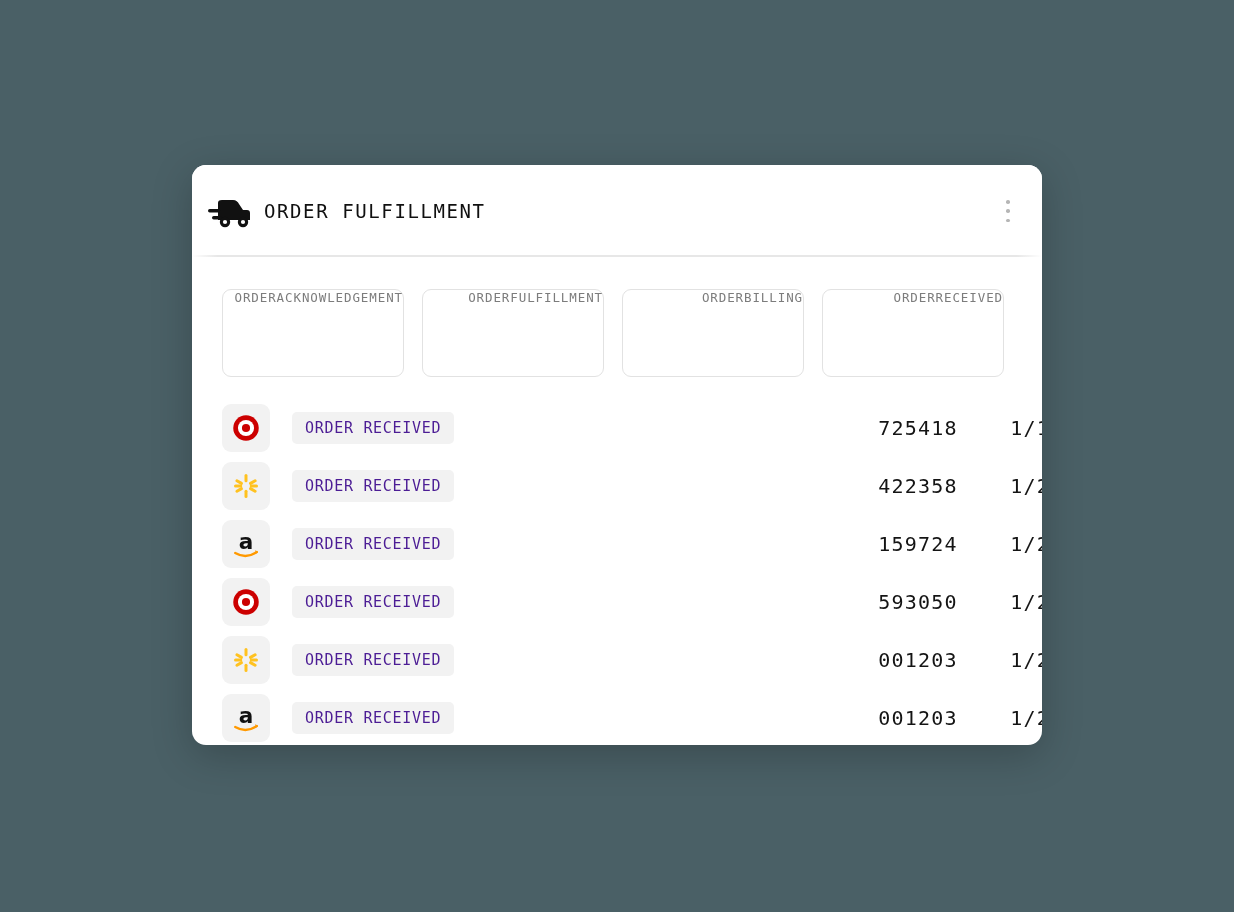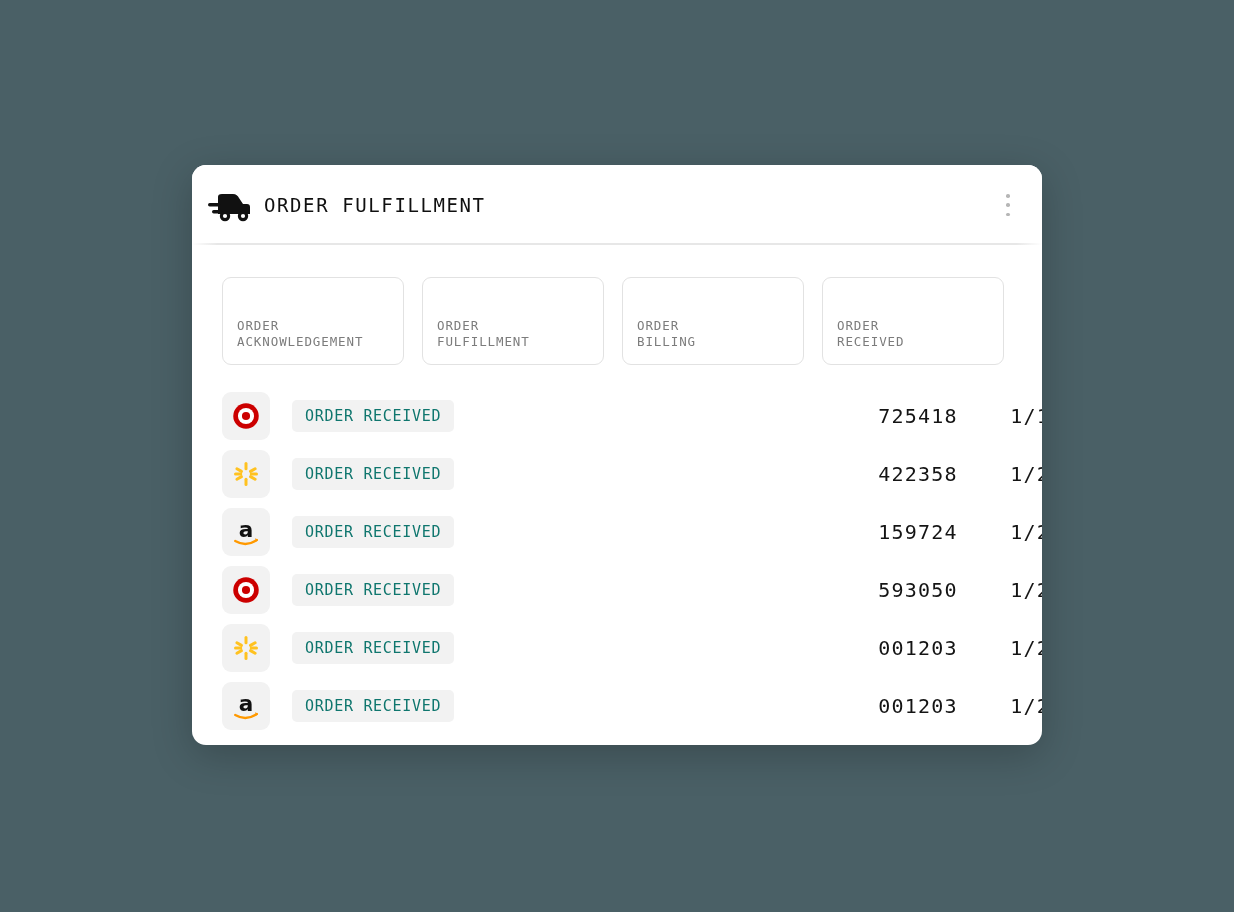--- a/index.html
+++ b/index.html
@@ -19,21 +19,21 @@
     height: 580px;
     background: #ffffff;
     border-radius: 14px;
     box-shadow: 0 10px 40px rgba(0,0,0,0.22);
     overflow: hidden;
   }
 
   
   #titlebar {
     position: relative;
-    height: 80px;
+    height: 92px;
     display: flex;
     align-items: center;
     padding: 0 24px 0 16px;
     background: #ffffff;
   }
   #titlebar:after {
     content: "";
     position: absolute;
     left: 0; right: 0; bottom: 0;
     height: 2px;
@@ -71,21 +71,20 @@
     gap: 18px;
     padding: 32px 30px 0 30px;
   }
   .stage {
     width: 182px;
     height: 88px;
     border: 1px solid #e2e2e2;
     border-radius: 9px;
     background: #fff;
     display: flex;
-    flex-direction: column;
     justify-content: flex-end;
     padding: 0 0 14px 14px;
     cursor: pointer;
   }
   .stage span {
     display: block;
     font-size: 12.5px;
     letter-spacing: 0.9px;
     color: #7c7c7c;
     line-height: 16px;
@@ -111,21 +110,21 @@
   .status-chip {
     margin-left: 22px;
     height: 32px;
     background: #f2f2f2;
     border-radius: 5px;
     display: flex;
     align-items: center;
     padding: 0 13px;
     font-size: 15px;
     letter-spacing: 0.7px;
-    color: #0f766e;
+    color: #4c1d95;
     white-space: nowrap;
   }
   .col-id   { position: absolute; left: 424px; }
   .col-date { position: absolute; left: 556px; }
   .order-fields {
     position: relative;
     flex: 1 1 auto;
     height: 100%;
   }
   .order-fields > div {

